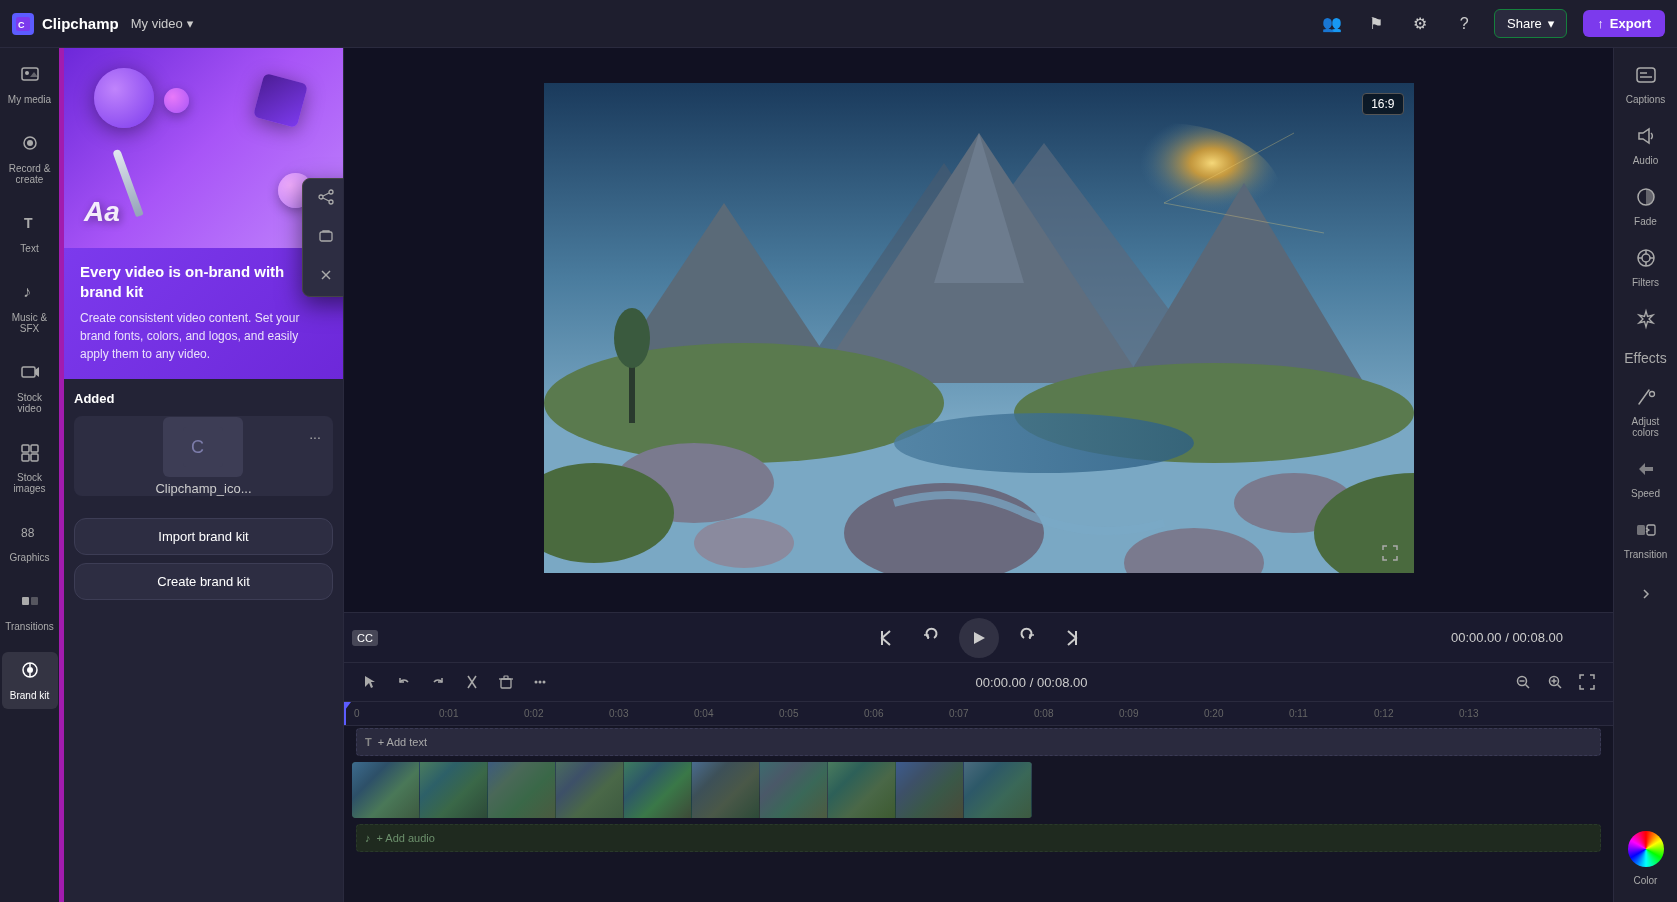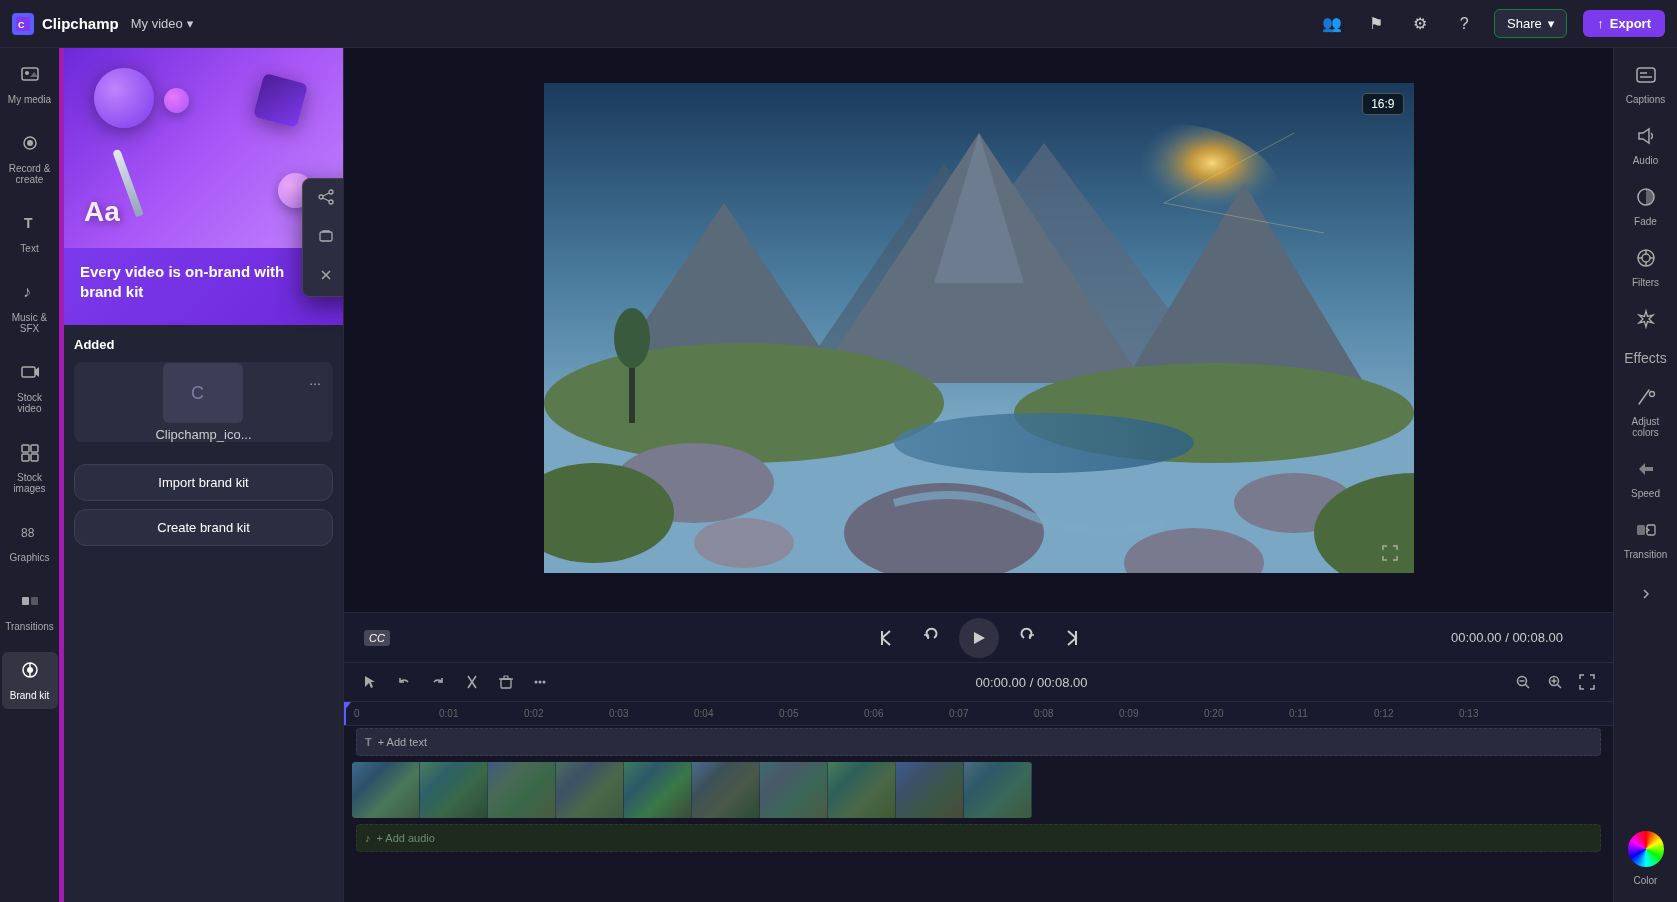--- a/index.html
+++ b/index.html
@@ -160,20 +160,21 @@
       align-items: center;
       justify-content: center;
       position: relative;
     }
     .promo-3d-elements {
       position: absolute;
       inset: 0;
       display: flex;
       align-items: center;
       justify-content: center;
+      font-style: italic;
     }
     .promo-sphere {
       width: 60px; height: 60px;
       background: radial-gradient(circle at 35% 35%, #c084fc, #7c3aed);
       border-radius: 50%;
       position: absolute;
       top: 20px; left: 30px;
       box-shadow: 0 4px 20px rgba(0,0,0,0.4);
     }
     .promo-cube {
@@ -718,20 +719,21 @@
           <div class="promo-cube"></div>
           <div class="promo-pencil"></div>
           <div class="promo-aa">Aa</div>
 
           <div style="position:absolute;bottom:40px;right:30px;width:35px;height:35px;border-radius:50%;background:radial-gradient(circle at 35% 35%, #f0abfc, #c084fc);box-shadow:0 4px 12px rgba(0,0,0,0.3);"></div>
           <div style="position:absolute;top:40px;left:100px;width:25px;height:25px;border-radius:50%;background:radial-gradient(circle at 35% 35%, #e879f9, #a855f7);box-shadow:0 4px 12px rgba(0,0,0,0.3);"></div>
         </div>
       </div>
       <div class="panel-promo-text">
         <div class="promo-title">Every video is on-brand with brand kit</div>
+        <div class="promo-desc">Create consistent video content. Set your brand fonts, colors, and logos, and easily apply them to any video.</div>
       </div>
     </div>
 
     <div class="panel-added-section">
       <div class="panel-added-label">Added</div>
       <div class="panel-added-item">
         <div class="panel-added-item-content">
           <div class="panel-added-item-thumb">
             <svg width="40" height="40" viewBox="0 0 40 40">
               <rect width="40" height="40" rx="4" fill="#3d3d55"></rect>
@@ -865,21 +867,21 @@
               <polyline points="17,13 17,17 13,17" fill="none" stroke="#aaa" stroke-width="1.5"></polyline>
               <polyline points="7,17 3,17 3,13" fill="none" stroke="#aaa" stroke-width="1.5"></polyline>
             </svg>
         </div>
       </div>
     </div>
 
     <div class="playback-controls">
       <div style="position:relative;display:flex;align-items:center;justify-content:center;width:100%;">
 
-        <div style="position:absolute;left:20px;display:flex;font-style:italic;">
+        <div style="position:absolute;left:8px;display:flex;">
           <div style="background:rgba(255,255,255,0.2);border-radius:3px;padding:2px 5px;font-size:11px;color:#fff;">CC</div>
         </div>
 
         <div style="display:flex;align-items:center;gap:12px;">
           <div class="playback-btn">
             <svg width="22" height="22" viewBox="0 0 22 22">
                 <polyline points="14,4 6,11 14,18" fill="none" stroke="#ccc" stroke-width="2"></polyline>
                 <line x1="6" y1="4" x2="6" y2="18" stroke="#ccc" stroke-width="2"></line>
               </svg>
           </div>

